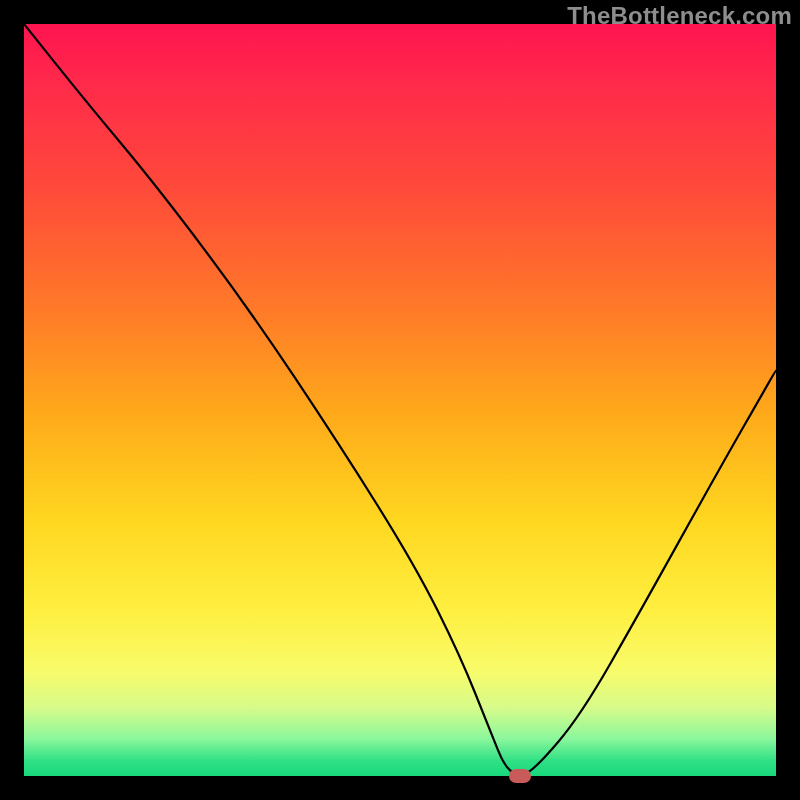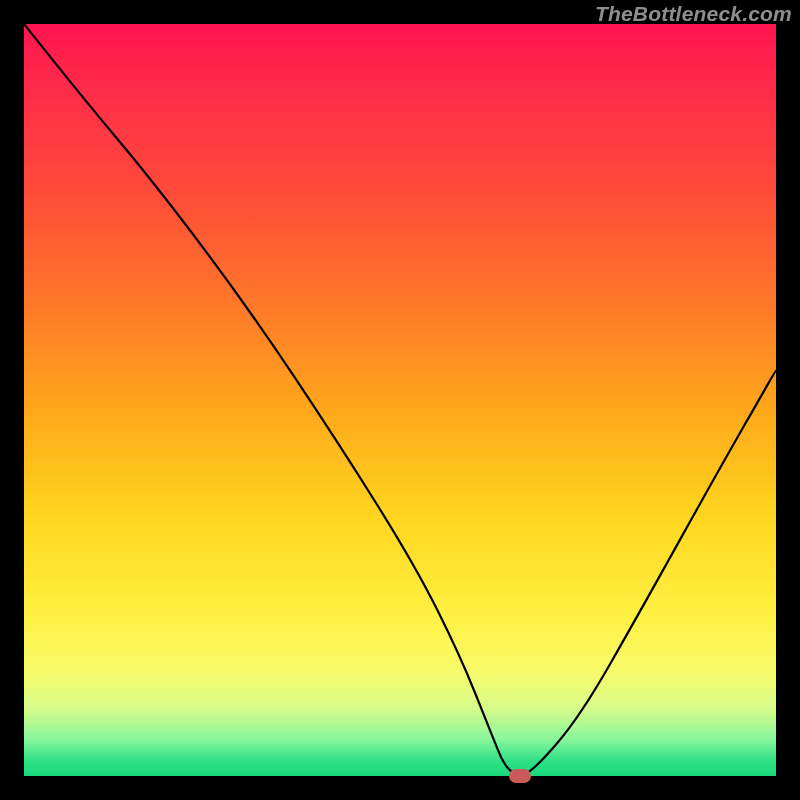--- a/index.html
+++ b/index.html
@@ -35,26 +35,25 @@
       #d6fb8a 91%,
       #8cf79c 95%,
       #2fe085 98%,
       #18d87c 100%);
   }
   .watermark {
     position: absolute;
     top: 2px;
     right: 8px;
     font-family: Arial, Helvetica, sans-serif;
-    font-size: 21px;
+    font-size: 24px;
     font-weight: 600;
     color: #8e8e8e;
     letter-spacing: 0.2px;
     user-select: none;
-    font-style: italic;
   }
   svg.curve {
     position: absolute;
     left: 0;
     top: 0;
     width: 752px;
     height: 752px;
   }
   .marker {
     position: absolute;

